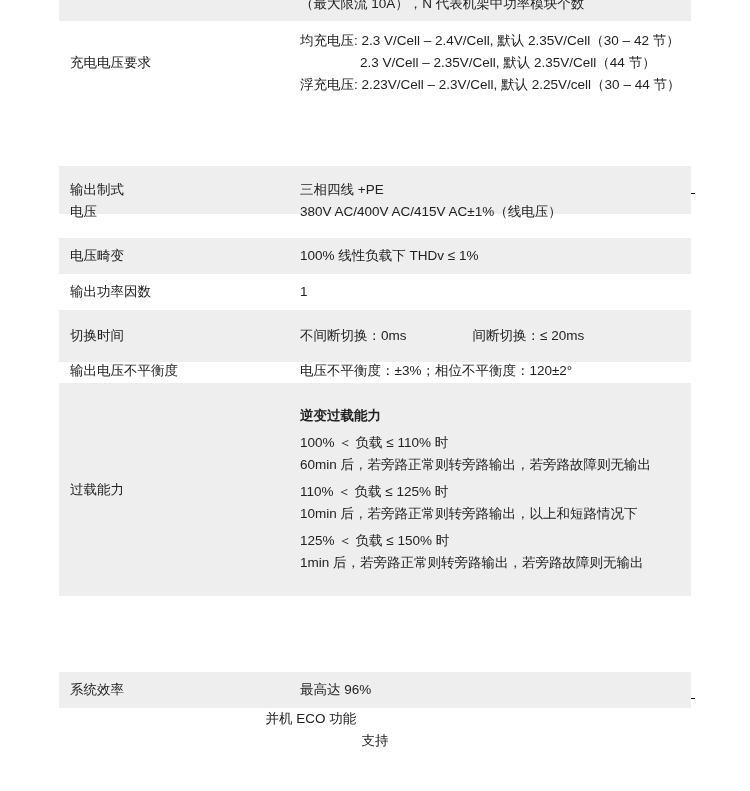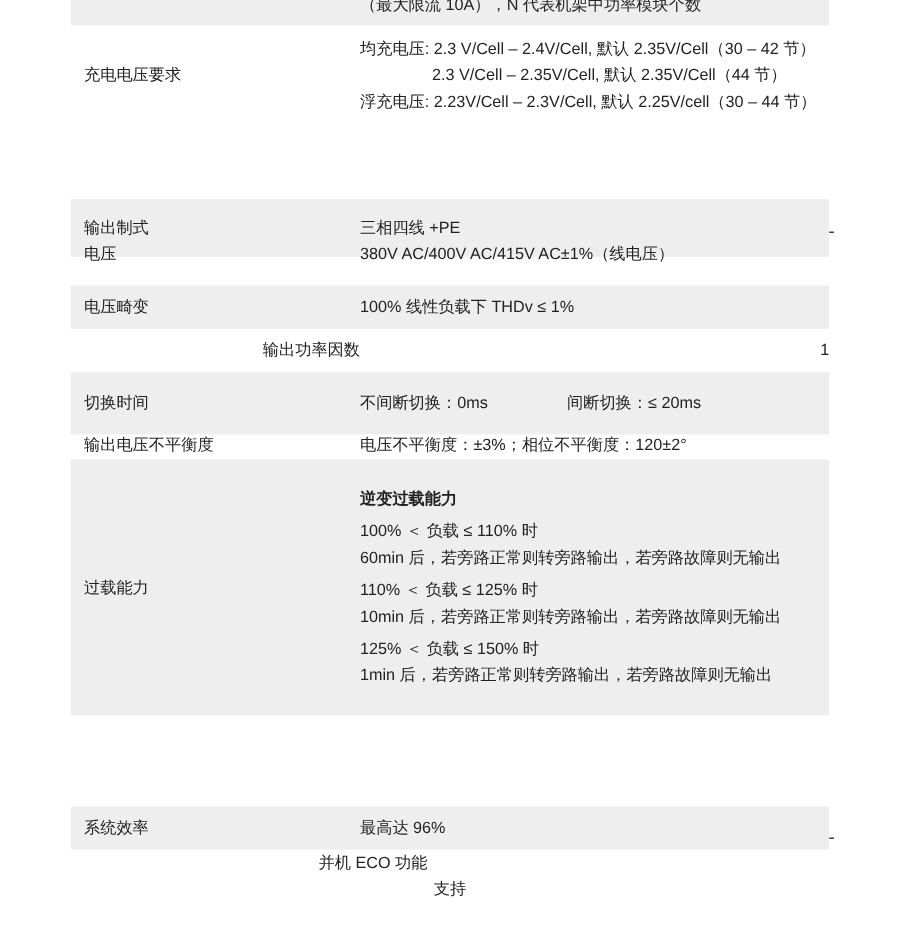--- a/index.html
+++ b/index.html
@@ -96,21 +96,21 @@
     <div class="value">三相四线 +PE</div>
   </div>
   <div class="row block" style="top:202px; height:20px;">
     <div class="label">电压</div>
     <div class="value">380V AC/400V AC/415V AC±1%（线电压）</div>
   </div>
   <div class="row gray block" style="top:238px; height:36px;">
     <div class="label">电压畸变</div>
     <div class="value">100% 线性负载下 THDv ≤ 1%</div>
   </div>
-  <div class="row block" style="top:274px; height:36px;text-align:right;">
+  <div class="row block" style="top:274px; height:36px;">
     <div class="label">输出功率因数</div>
     <div class="value">1</div>
   </div>
   <div class="row gray block" style="top:310px; height:52px;">
     <div class="label">切换时间</div>
     <div class="value">
       <span>不间断切换：0ms</span><span class="gap-span"></span><span>间断切换：≤ 20ms</span>
     </div>
   </div>
   <div class="row block" style="top:346px; height:50px;">
@@ -118,21 +118,21 @@
     <div class="value">电压不平衡度：±3%；相位不平衡度：120±2°</div>
   </div>
 
   <div class="row gray block" style="top:383px; height:213px;">
     <div class="label">过载能力</div>
     <div class="value">
       <span class="line bold">逆变过载能力</span>
       <span class="line spaced">100% ＜ 负载 ≤ 110% 时</span>
       <span class="line">60min 后，若旁路正常则转旁路输出，若旁路故障则无输出</span>
       <span class="line spaced">110% ＜ 负载 ≤ 125% 时</span>
-      <span class="line">10min 后，若旁路正常则转旁路输出，若旁路故障则无输出</span>
+      <span class="line">10min 后，若旁路正常则转旁路输出，以上和短路情况下</span>
       <span class="line spaced">125% ＜ 负载 ≤ 150% 时</span>
       <span class="line">1min 后，若旁路正常则转旁路输出，若旁路故障则无输出</span>
     </div>
   </div>
 
   <div class="section-title" style="top:633px; height:26px;gap:40px;">
     <span class="title-text">系统参数</span>
     <span class="rule"></span>
   </div>
 

